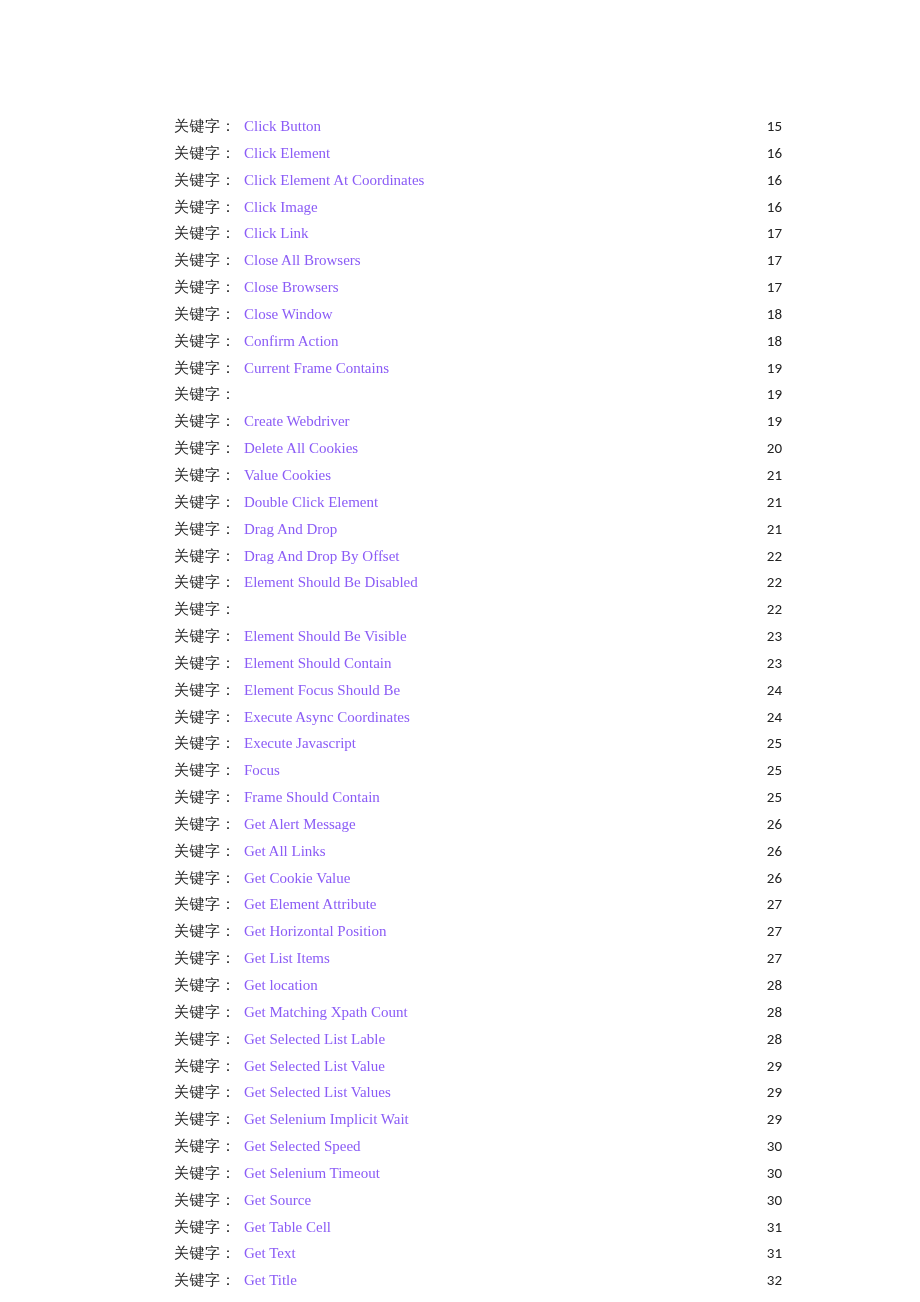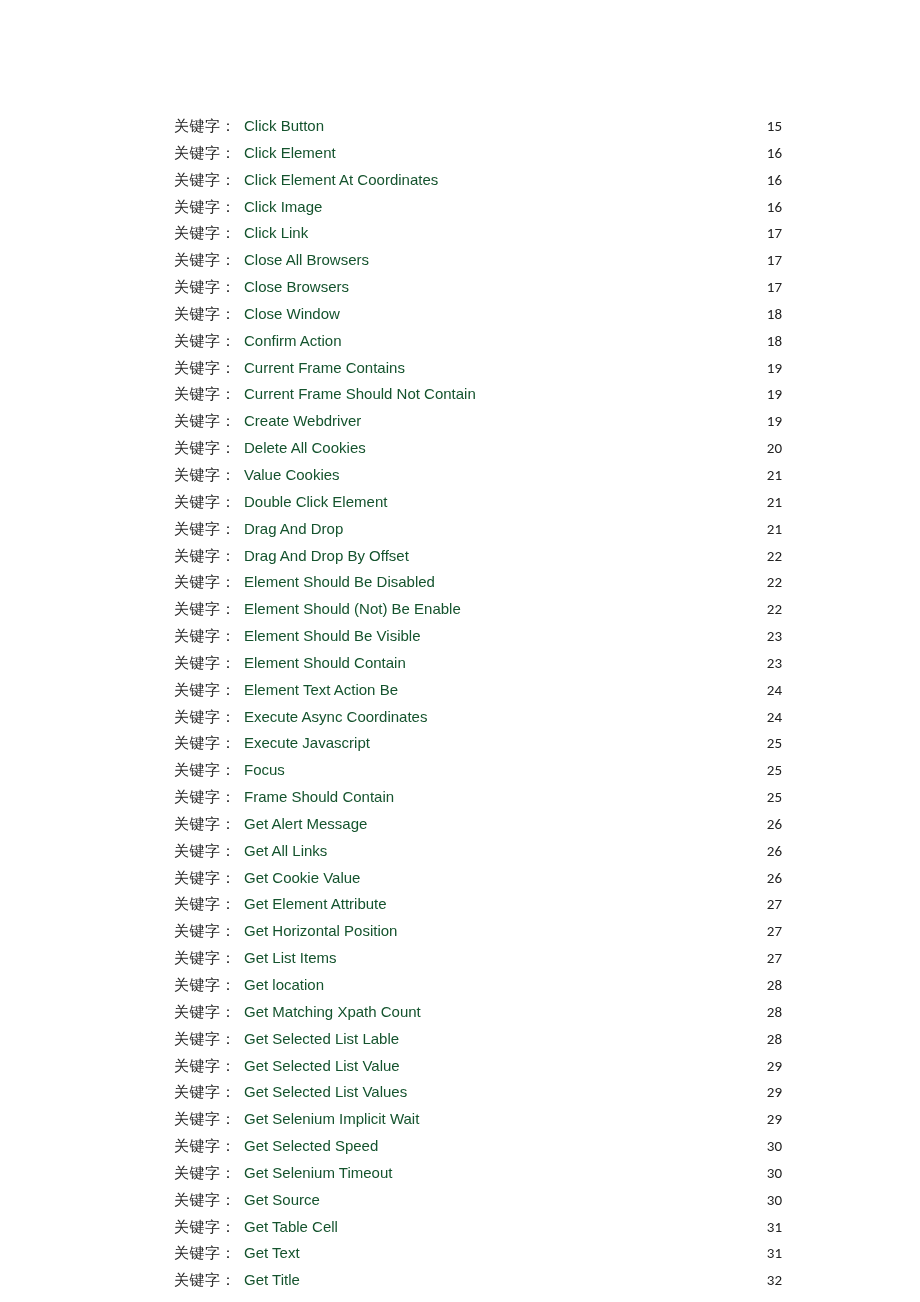--- a/index.html
+++ b/index.html
@@ -20,22 +20,22 @@
     }
     .toc-label {
       flex: 0 0 auto;
       margin-right: 8px;
       color: #222;
       letter-spacing: 0.5px;
       text-align: right;
     }
     .toc-title {
       flex: 0 0 auto;
-      font-family: Liberation Sans, sans-serif;
-      color: #14532d;
+      font-family: Liberation Serif, serif;
+      color: #8b5cf6;
     }
     .toc-dots {
       flex: 1 1 auto;
       overflow: hidden;
       font-family: Calibri, Arial, sans-serif;
       color: #222;
       letter-spacing: 2px;
       margin: 0 2px;
       position: relative;
       height: 1em;
@@ -114,21 +114,20 @@
       <span class="toc-page">18</span>
     </div>
     <div class="toc-row">
       <span class="toc-label">关键字：</span>
       <span class="toc-title">Current Frame Contains</span>
       <span class="toc-dots"></span>
       <span class="toc-page">19</span>
     </div>
     <div class="toc-row">
       <span class="toc-label">关键字：</span>
-      <span class="toc-title">Current Frame Should Not Contain</span>
       <span class="toc-dots"></span>
       <span class="toc-page">19</span>
     </div>
     <div class="toc-row">
       <span class="toc-label">关键字：</span>
       <span class="toc-title">Create Webdriver</span>
       <span class="toc-dots"></span>
       <span class="toc-page">19</span>
     </div>
     <div class="toc-row">
@@ -162,39 +161,38 @@
       <span class="toc-page">22</span>
     </div>
     <div class="toc-row">
       <span class="toc-label">关键字：</span>
       <span class="toc-title">Element Should Be Disabled</span>
       <span class="toc-dots"></span>
       <span class="toc-page">22</span>
     </div>
     <div class="toc-row">
       <span class="toc-label">关键字：</span>
-      <span class="toc-title">Element Should (Not) Be Enable</span>
       <span class="toc-dots"></span>
       <span class="toc-page">22</span>
     </div>
     <div class="toc-row">
       <span class="toc-label">关键字：</span>
       <span class="toc-title">Element Should Be Visible</span>
       <span class="toc-dots"></span>
       <span class="toc-page">23</span>
     </div>
     <div class="toc-row">
       <span class="toc-label">关键字：</span>
       <span class="toc-title">Element Should Contain</span>
       <span class="toc-dots"></span>
       <span class="toc-page">23</span>
     </div>
     <div class="toc-row">
       <span class="toc-label">关键字：</span>
-      <span class="toc-title">Element Text Action Be</span>
+      <span class="toc-title">Element Focus Should Be</span>
       <span class="toc-dots"></span>
       <span class="toc-page">24</span>
     </div>
     <div class="toc-row">
       <span class="toc-label">关键字：</span>
       <span class="toc-title">Execute Async Coordinates</span>
       <span class="toc-dots"></span>
       <span class="toc-page">24</span>
     </div>
     <div class="toc-row">

